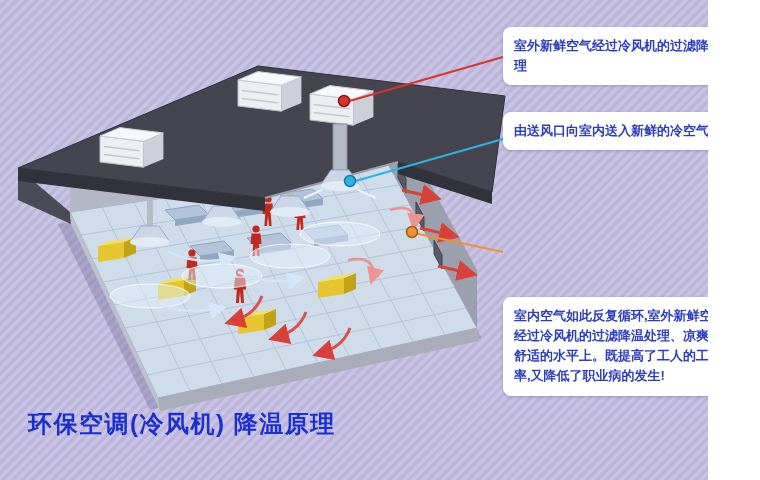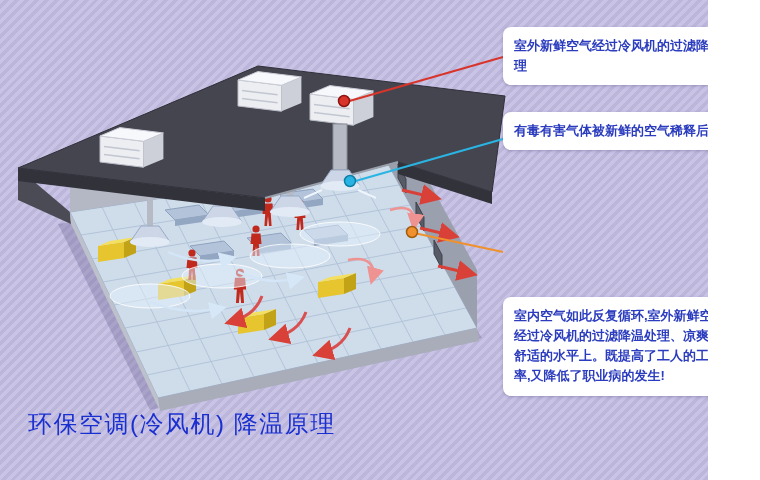--- a/index.html
+++ b/index.html
@@ -5,21 +5,21 @@
   *{margin:0;padding:0;box-sizing:border-box}
   html,body{width:760px;height:480px}
   body{font-family:"Liberation Sans","DejaVu Sans",sans-serif}
   .stage{position:relative;width:708px;height:480px;overflow:hidden;
     background:repeating-linear-gradient(135deg,#c9c4e6 0 3.5px,#bcb6db 3.5px 7px)}
   svg.scene{position:absolute;left:0;top:0}
   .callout{position:absolute;left:503px;width:244px;background:#ffffff;border-radius:8px;
     padding:9px 11px;color:#2b3cbe;font-size:13px;line-height:1.55;font-weight:bold;
     box-shadow:0 1px 3px rgba(60,50,110,.3)}
   .callout-1{top:27px}.callout-2{top:112px}.callout-3{top:188px}.callout-4{top:297px}
-  .title{position:absolute;left:28px;top:408px;font-size:24px;font-weight:normal;
+  .title{position:absolute;left:28px;top:408px;font-size:24px;font-weight:bold;
     color:#1a2fd0;letter-spacing:1.5px;white-space:nowrap}
 </style>
 </head>
 <body>
 
 <div class="stage">
 
   <svg class="scene" width="760" height="480" viewBox="0 0 760 480">
     <defs>
       <marker id="mred" markerWidth="7" markerHeight="7" refX="5" refY="3.5" orient="auto">
@@ -216,20 +216,20 @@
       <circle cx="350" cy="181" r="5.5" stroke="#0e7fa6" stroke-width="1.5" fill="#2ab4e4"></circle>
       <line x1="503" y1="252" x2="414" y2="233" stroke-width="2" stroke="#f0912d"></line>
       <circle cx="412" cy="232" r="5.5" stroke="#a05c10" stroke-width="1.5" fill="#f0912d"></circle>
     </g>
   </svg>
 
   <div class="callout callout-1">
     <span>室外新鲜空气经过冷风机的过滤降温处理</span>
   </div>
   <div class="callout callout-2">
-    <span>有毒有害气体被新鲜的空气稀释后</span>
+    <span>由送风口向室内送入新鲜的冷空气</span>
   </div>
   <div class="callout callout-4">
     <span>室内空气如此反复循环,室外新鲜空气经过冷风机的过滤降温处理、凉爽而又舒适的水平上。既提高了工人的工作效率,又降低了职业病的发生!</span>
   </div>
 
   <div class="title">环保空调(冷风机) 降温原理</div>
 </div>
 
 </body></html>

